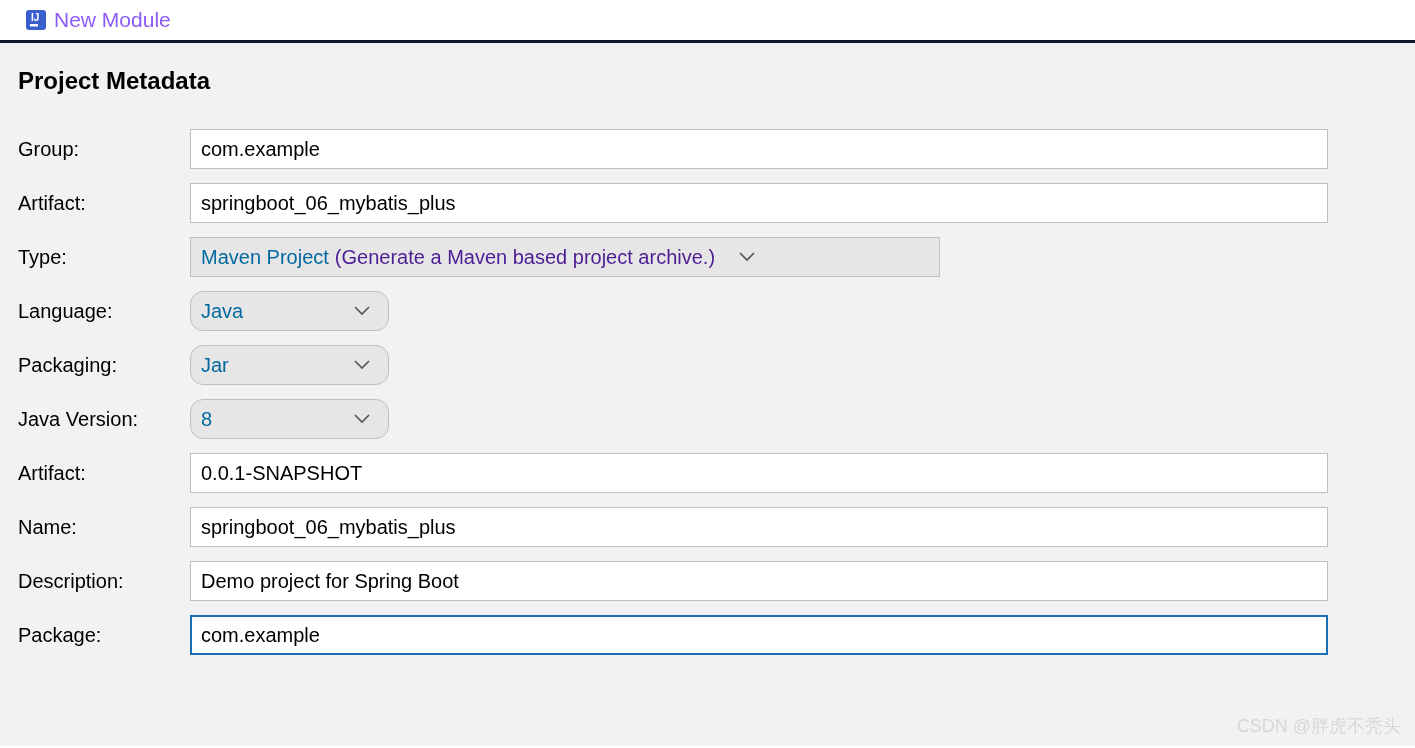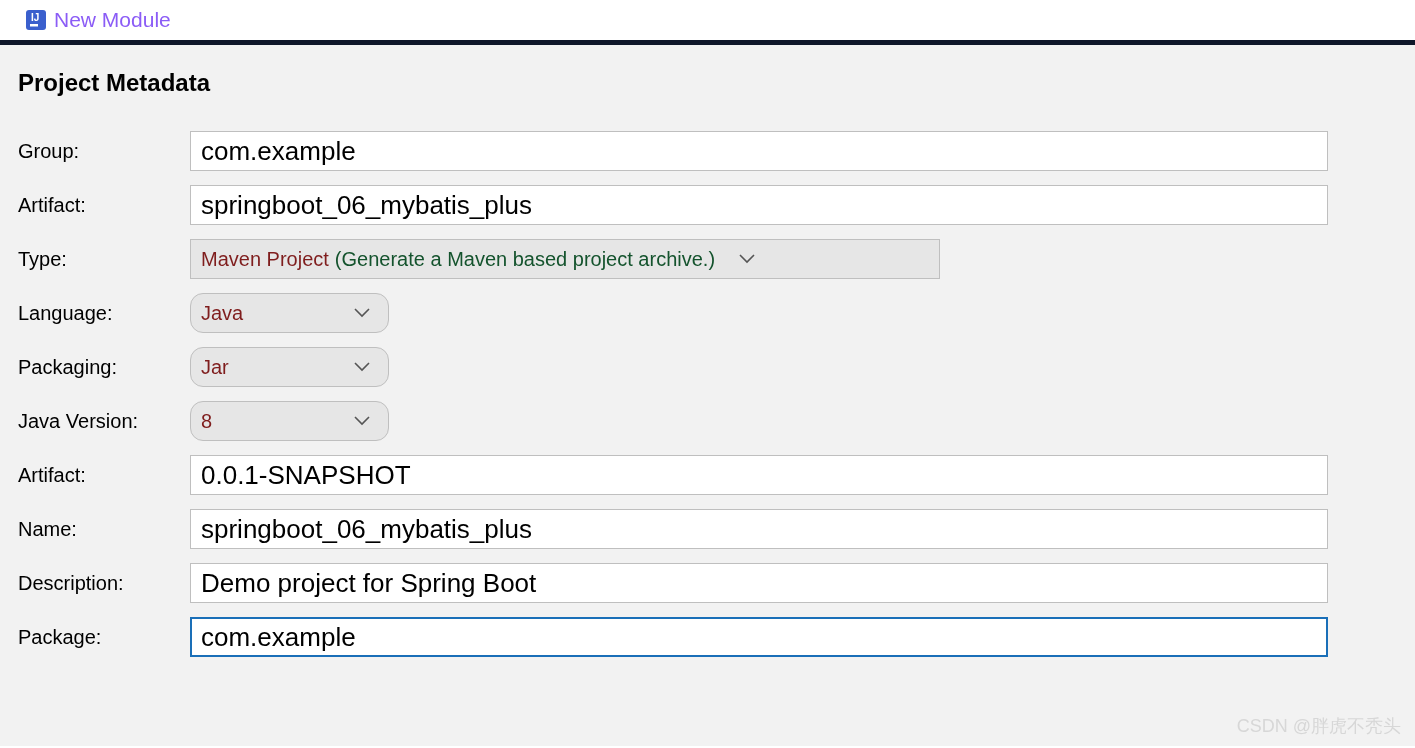--- a/index.html
+++ b/index.html
@@ -32,21 +32,21 @@
       width: 24px;
       height: 24px;
     }
     .title-text {
       font-size: 21px;
       color: #8b5cf6;
       font-weight: 400;
     }
     .panel {
       background: #f2f2f2;
-      border-top: 5px solid #0f172a;
+      border-top: 3px solid #0f172a;
       padding: 24px 18px 40px 18px;
       height: calc(100% - 42px);
     }
     .section-title {
       font-size: 24px;
       font-weight: 700;
       color: #000000;
       margin-bottom: 34px;
     }
     .form-row {
@@ -62,21 +62,21 @@
       color: #000000;
       flex-shrink: 0;
     }
     .text-input {
       flex: 1;
       max-width: 1138px;
       height: 40px;
       background: #ffffff;
       border: 1px solid #bfbfbf;
       padding: 0 10px;
-      font-size: 26px;
+      font-size: 20px;
       font-family: inherit;
       color: #000000;
       outline: none;
     }
     .text-input.focused {
       border: 2px solid #1a6fb8;
       padding: 0 9px;
     }
     .dropdown {
       display: inline-flex;
@@ -92,24 +92,24 @@
     .dropdown.wide {
       min-width: 750px;
       justify-content: flex-start;
     }
     .dropdown.narrow {
       width: 199px;
       justify-content: space-between;
       border-radius: 13px;
     }
     .dropdown-text {
-      color: #7f1d1d;
+      color: #0369a1;
     }
     .dropdown-hint {
-      color: #14532d;
+      color: #4c1d95;
       margin-left: 6px;
     }
     .chevron {
       margin-left: 24px;
       display: inline-flex;
       align-items: center;
       padding-right: 8px;
     }
     .chevron svg {
       width: 16px;

